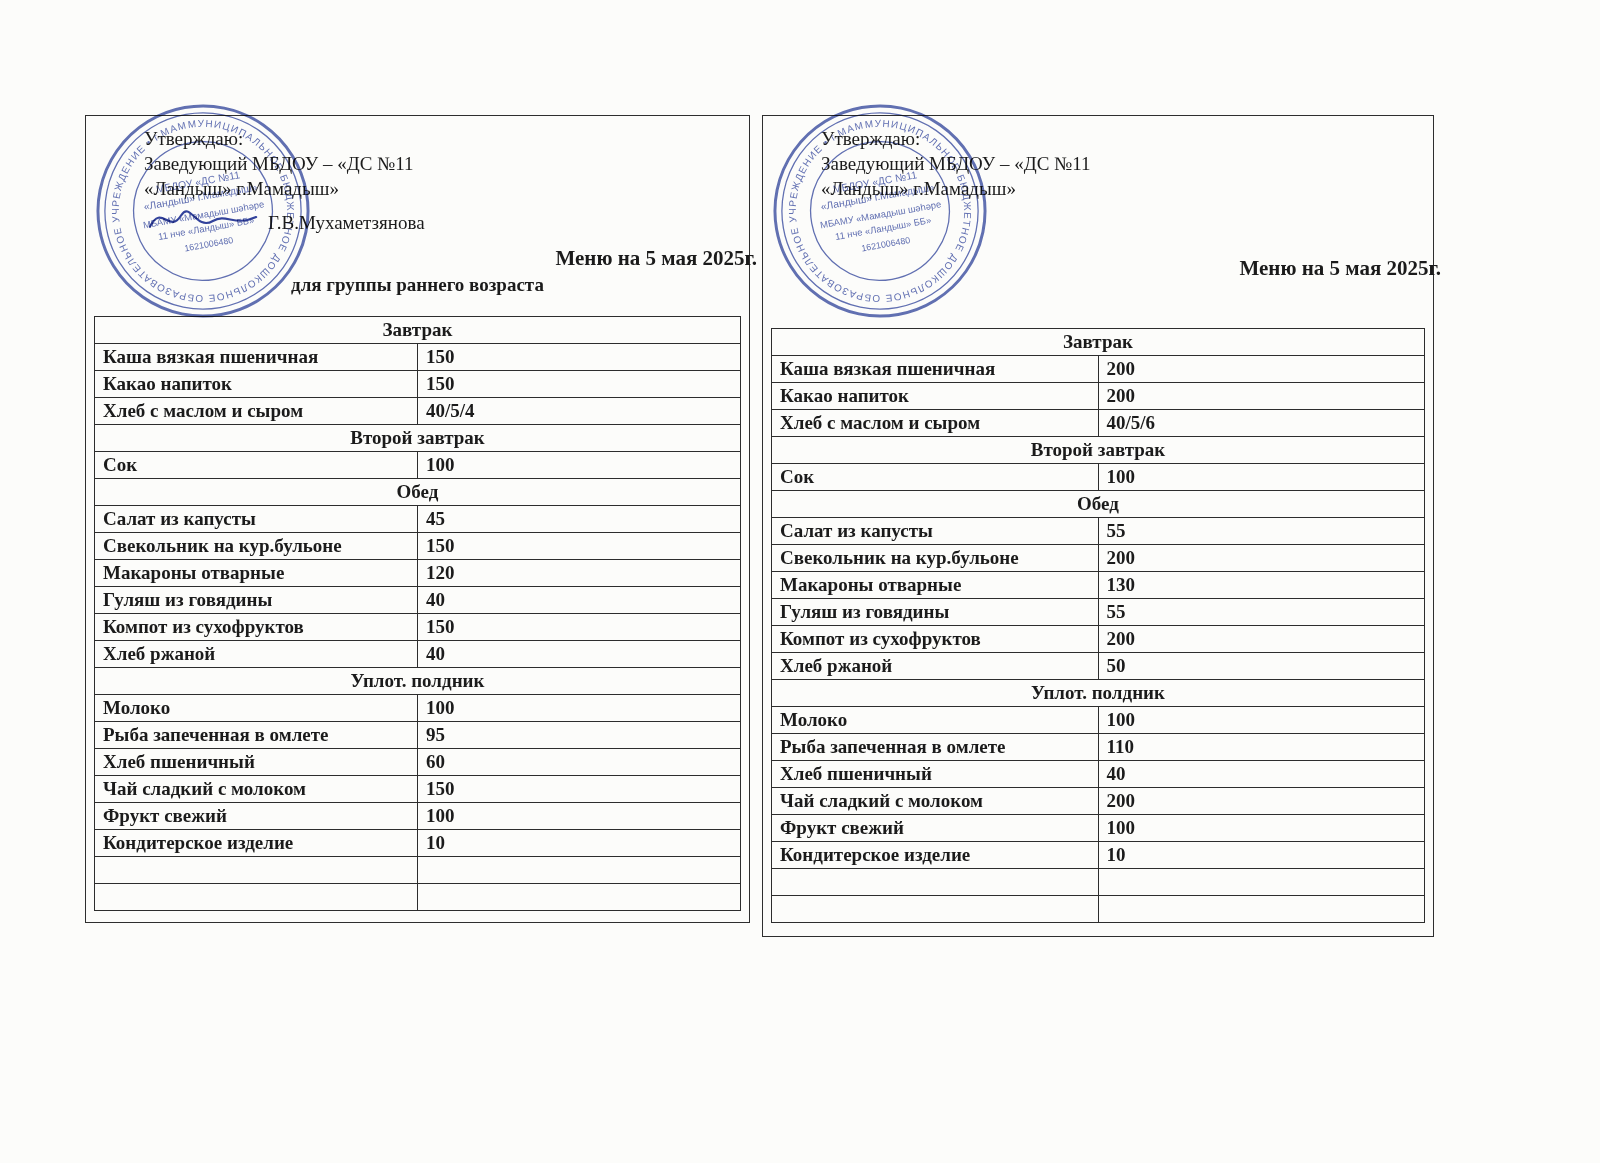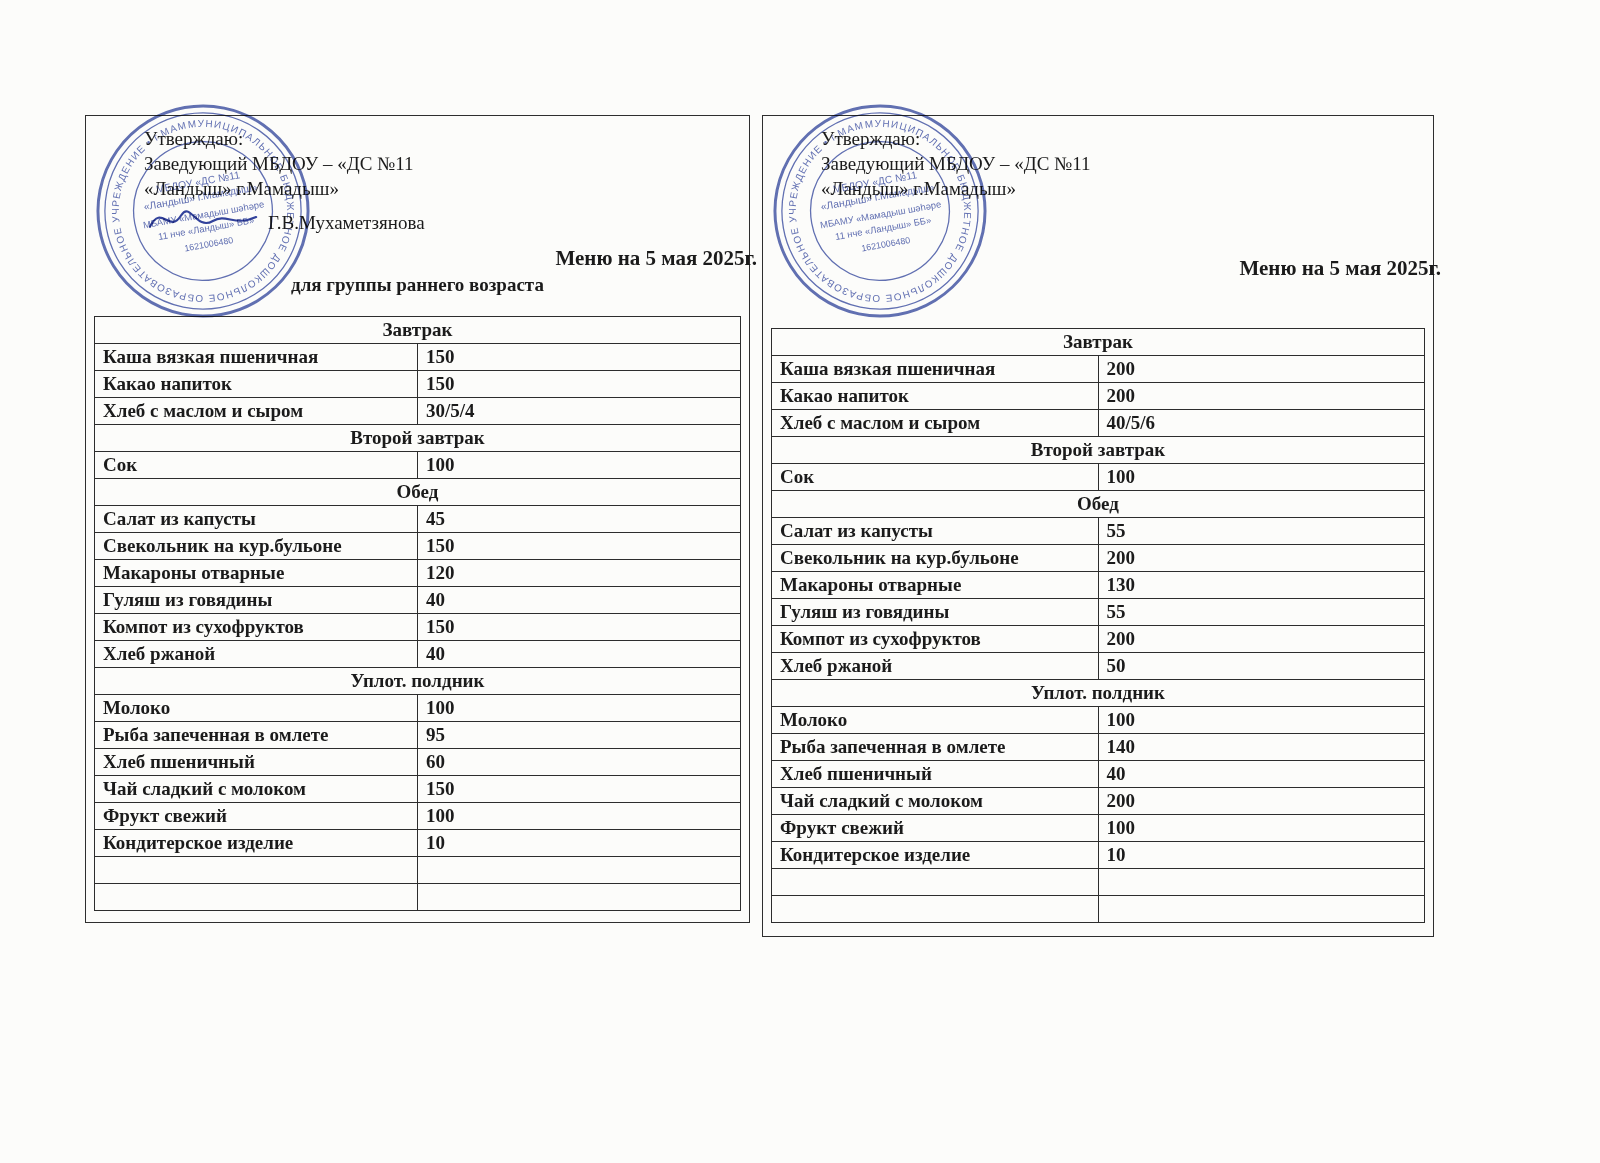--- a/index.html
+++ b/index.html
@@ -118,21 +118,21 @@
           <tr>
             <td class="dish">Каша вязкая пшеничная</td>
             <td class="portion">150</td>
           </tr>
           <tr>
             <td class="dish">Какао напиток</td>
             <td class="portion">150</td>
           </tr>
           <tr>
             <td class="dish">Хлеб с маслом и сыром</td>
-            <td class="portion">30/5/4</td>
+            <td class="portion">40/5/4</td>
           </tr>
           <tr>
             <td colspan="2" class="sec">Второй завтрак</td>
           </tr>
           <tr>
             <td class="dish">Сок</td>
             <td class="portion">100</td>
           </tr>
           <tr>
             <td colspan="2" class="sec">Обед</td>
@@ -278,21 +278,21 @@
           </tr>
           <tr>
             <td colspan="2" class="sec">Уплот. полдник</td>
           </tr>
           <tr>
             <td class="dish">Молоко</td>
             <td class="portion">100</td>
           </tr>
           <tr>
             <td class="dish">Рыба запеченная в омлете</td>
-            <td class="portion">140</td>
+            <td class="portion">110</td>
           </tr>
           <tr>
             <td class="dish">Хлеб пшеничный</td>
             <td class="portion">40</td>
           </tr>
           <tr>
             <td class="dish">Чай сладкий с молоком</td>
             <td class="portion">200</td>
           </tr>
           <tr>

